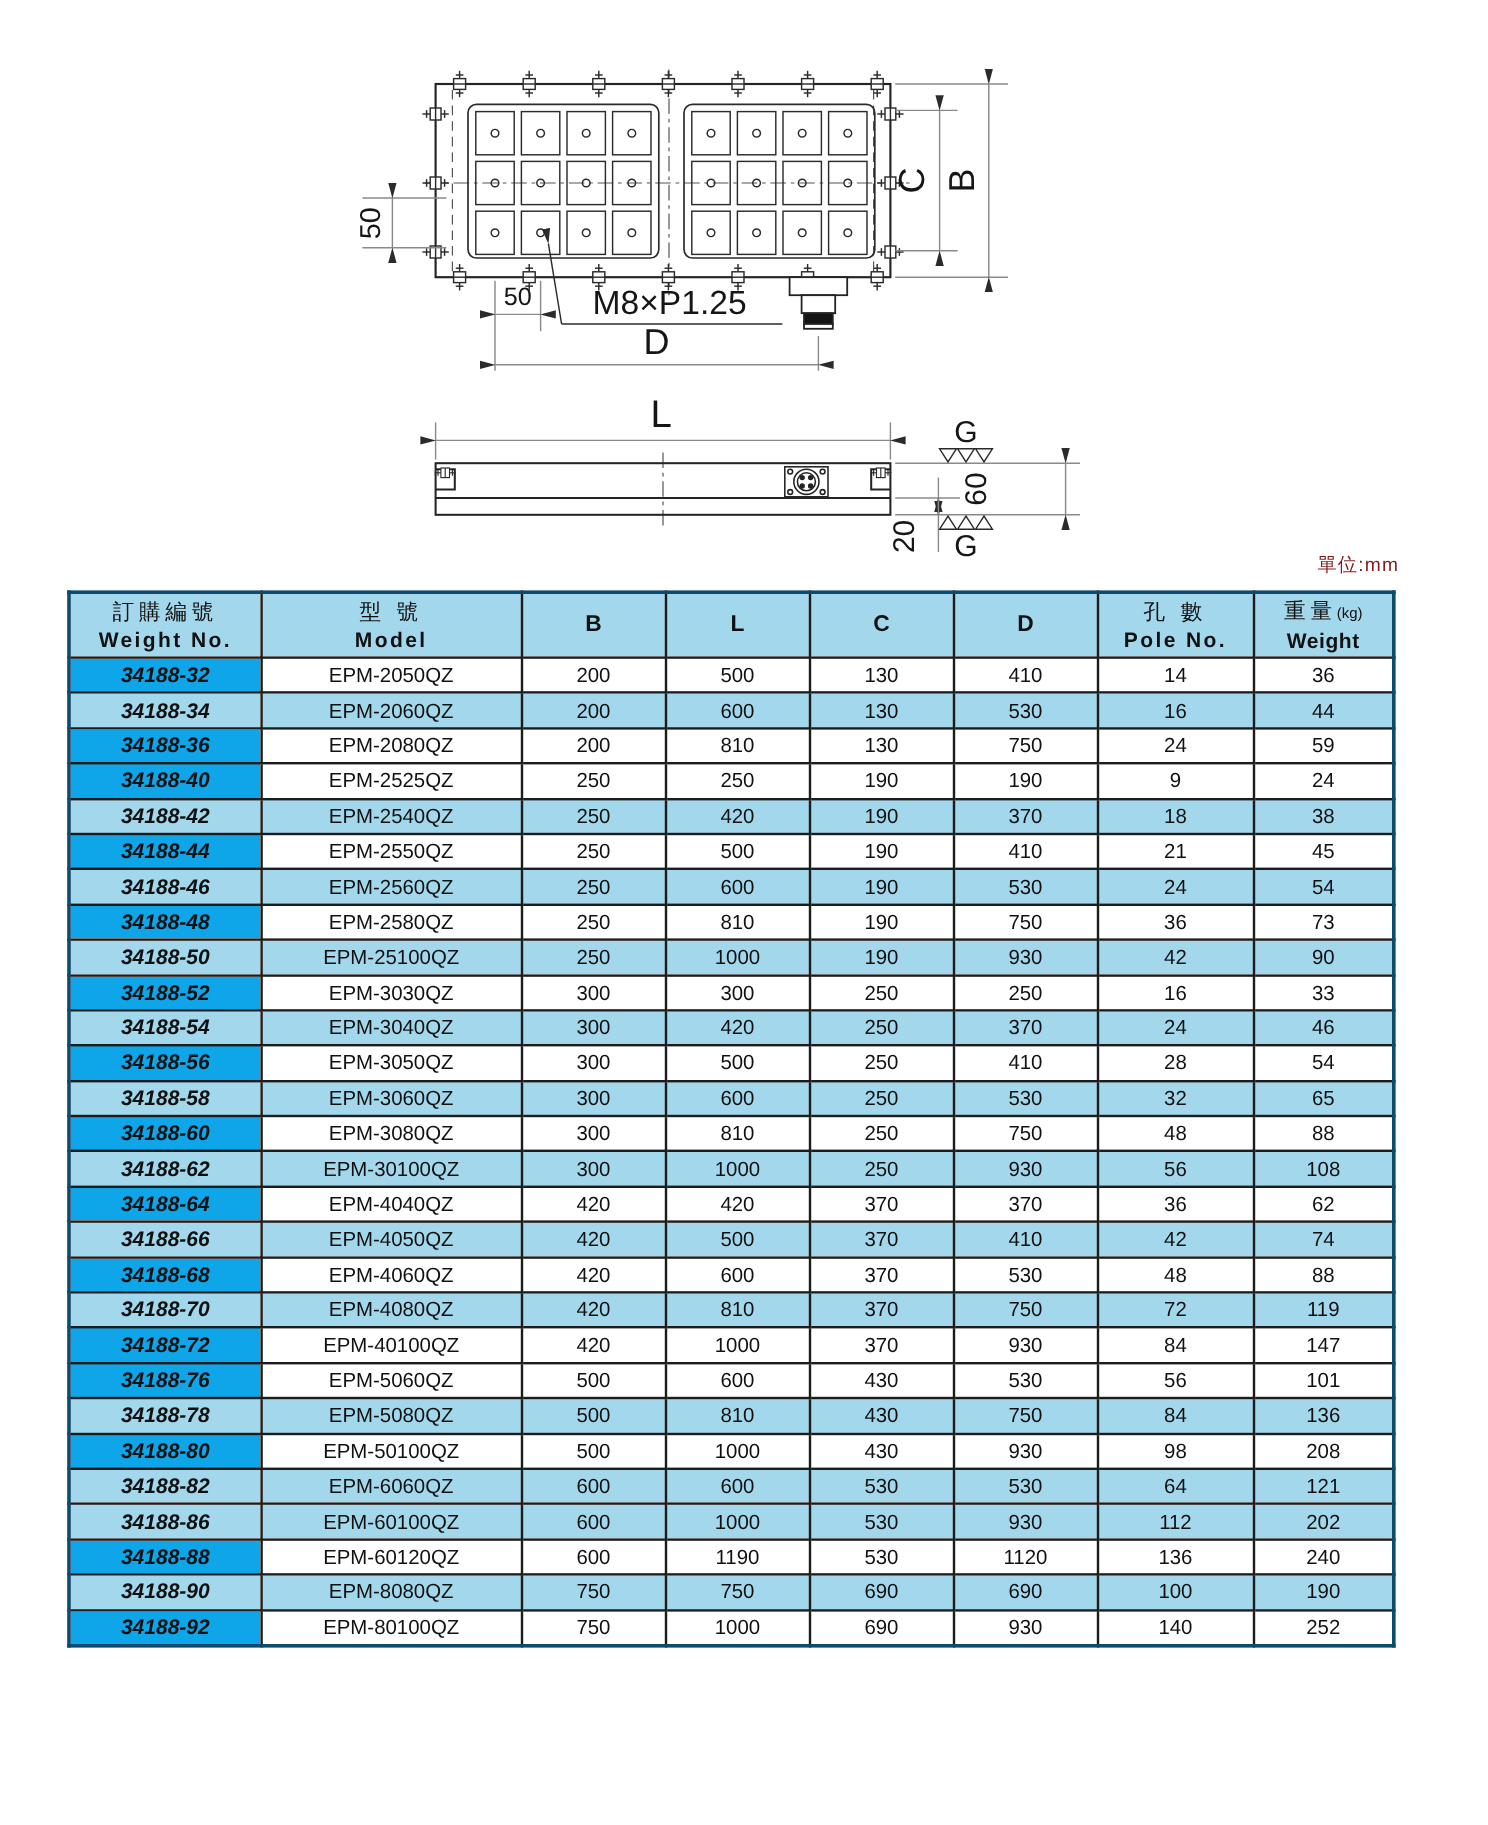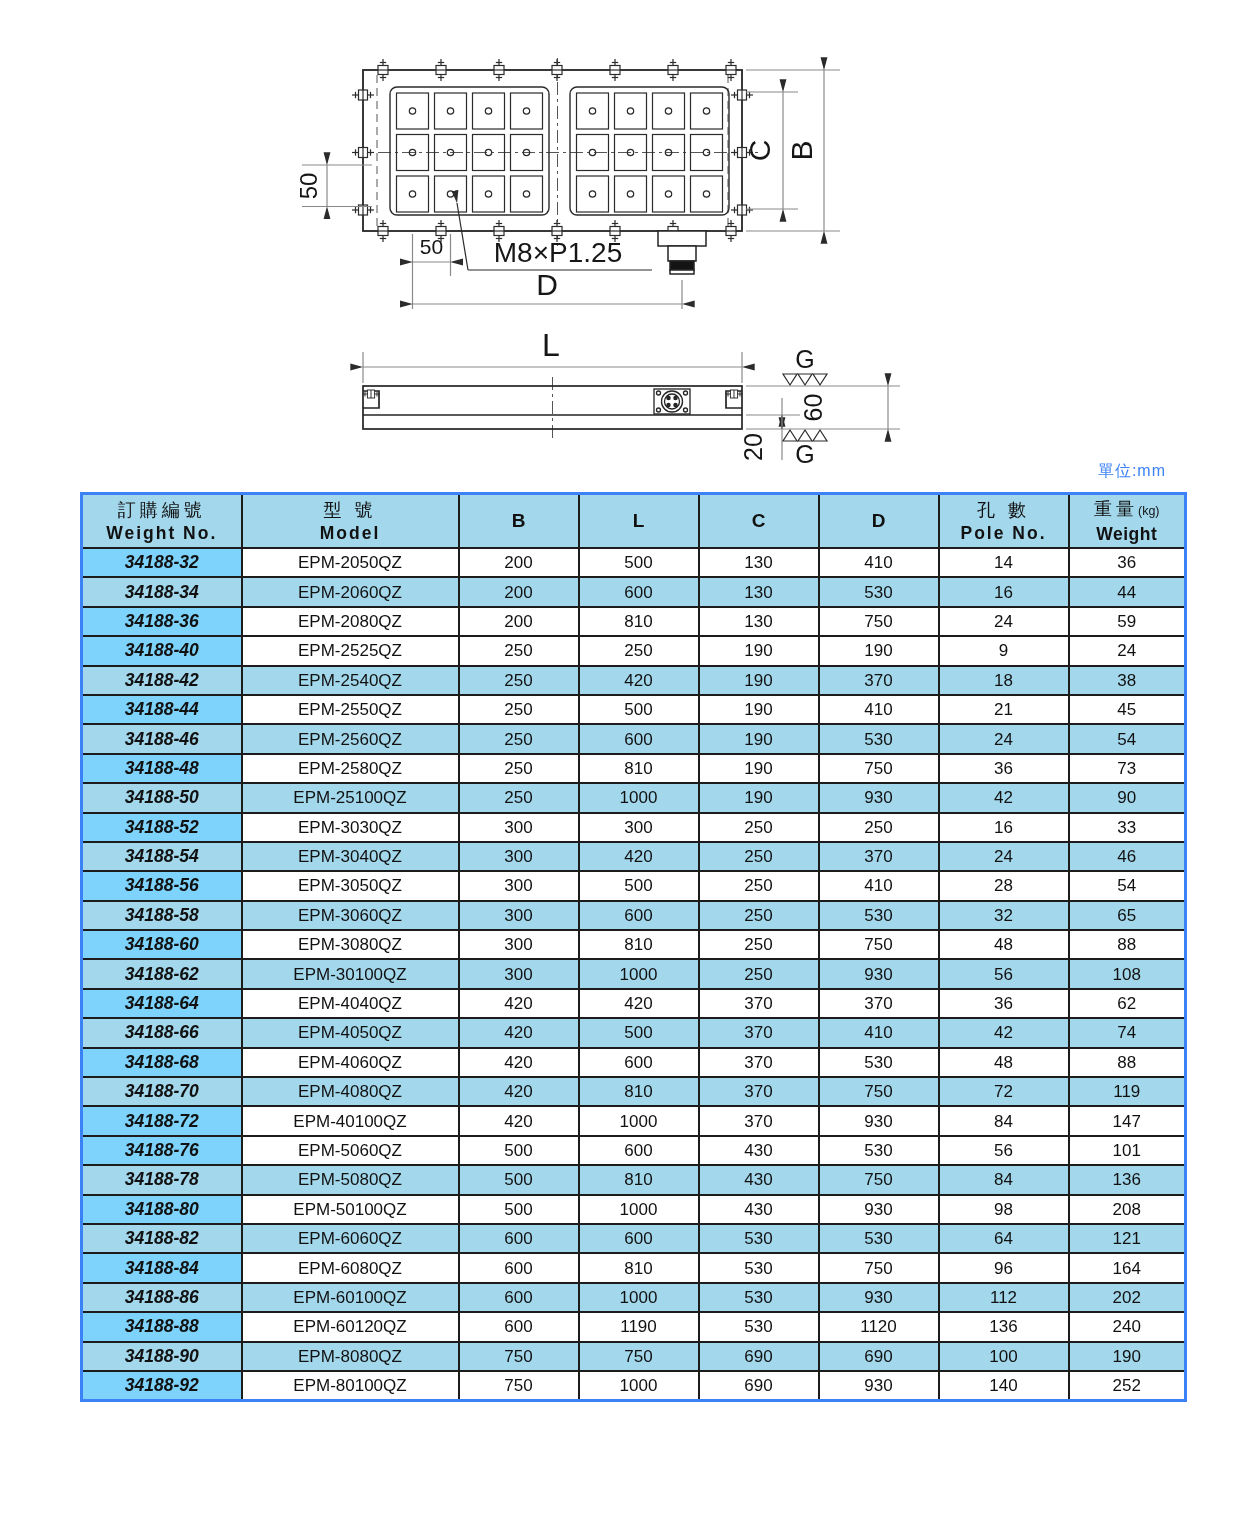--- a/index.html
+++ b/index.html
@@ -1,33 +1,33 @@
 <!DOCTYPE html>
 <html><head>
 <meta charset="utf-8">
 <style>
   html,body{margin:0;padding:0;background:#fff;}
   body{width:1240px;height:1521px;position:relative;font-family:"Liberation Sans",sans-serif;color:#111;}
   .page{position:absolute;inset:0;background:#ffffff;overflow:hidden;}
   svg{position:absolute;top:0;left:0;}
   svg text{fill:#161616;font-family:"Liberation Sans",sans-serif;}
   .unit-note{position:absolute;top:461px;left:0;width:1166px;text-align:right;
-             font-size:16px;letter-spacing:1px;color:#3b82f6;}
-  table.spec{position:absolute;top:492px;left:80px;width:1104px;border-collapse:collapse;
-             table-layout:fixed;border:3px solid #3b82f6;background:#fff;}
+             font-size:16px;letter-spacing:1px;color:#7f1d1d;}
+  table.spec{position:absolute;top:492px;left:56px;width:1104px;border-collapse:collapse;
+             table-layout:fixed;border:3px solid #0c4a6e;background:#fff;}
   .spec th,.spec td{border:2px solid #1c1c1c;text-align:center;vertical-align:middle;padding:0;overflow:hidden;}
   .spec thead th{height:52px;background:#a3d8ec;font-weight:normal;}
   .hz{font-size:18px;letter-spacing:4px;line-height:24px;display:block;}
   .hz small{font-size:12.5px;letter-spacing:0;}
   .he{font-size:17.5px;font-weight:bold;letter-spacing:2px;line-height:22px;display:block;}
   .he.tight{letter-spacing:0.5px;}
   .hl{font-size:19px;font-weight:bold;}
   .spec tbody td{height:27.4px;line-height:27px;font-size:17px;background:#ffffff;}
   .spec tbody tr.alt td{background:#a3d8ec;}
-  .spec tbody td.order-cell{background:#7dd3fc;font-style:italic;font-weight:bold;font-size:17.5px;}
+  .spec tbody td.order-cell{background:#0ea5e9;font-style:italic;font-weight:bold;font-size:17.5px;}
   col.c-order{width:160px}col.c-model{width:217px}col.c-b{width:120px}col.c-l{width:120px}
   col.c-c{width:120px}col.c-d{width:120px}col.c-pole{width:130px}col.c-w{width:117px}
 </style>
 </head>
 <body>
 
 <div class="page">
 
   <svg width="1240" height="486" viewBox="0 0 1240 486">
     <defs>
@@ -491,30 +491,20 @@
         <tr class="alt">
           <td class="order-cell">34188-82</td>
           <td>EPM-6060QZ</td>
           <td>600</td>
           <td>600</td>
           <td>530</td>
           <td>530</td>
           <td>64</td>
           <td>121</td>
         </tr>
-        <tr>
-          <td class="order-cell">34188-84</td>
-          <td>EPM-6080QZ</td>
-          <td>600</td>
-          <td>810</td>
-          <td>530</td>
-          <td>750</td>
-          <td>96</td>
-          <td>164</td>
-        </tr>
         <tr class="alt">
           <td class="order-cell">34188-86</td>
           <td>EPM-60100QZ</td>
           <td>600</td>
           <td>1000</td>
           <td>530</td>
           <td>930</td>
           <td>112</td>
           <td>202</td>
         </tr>

